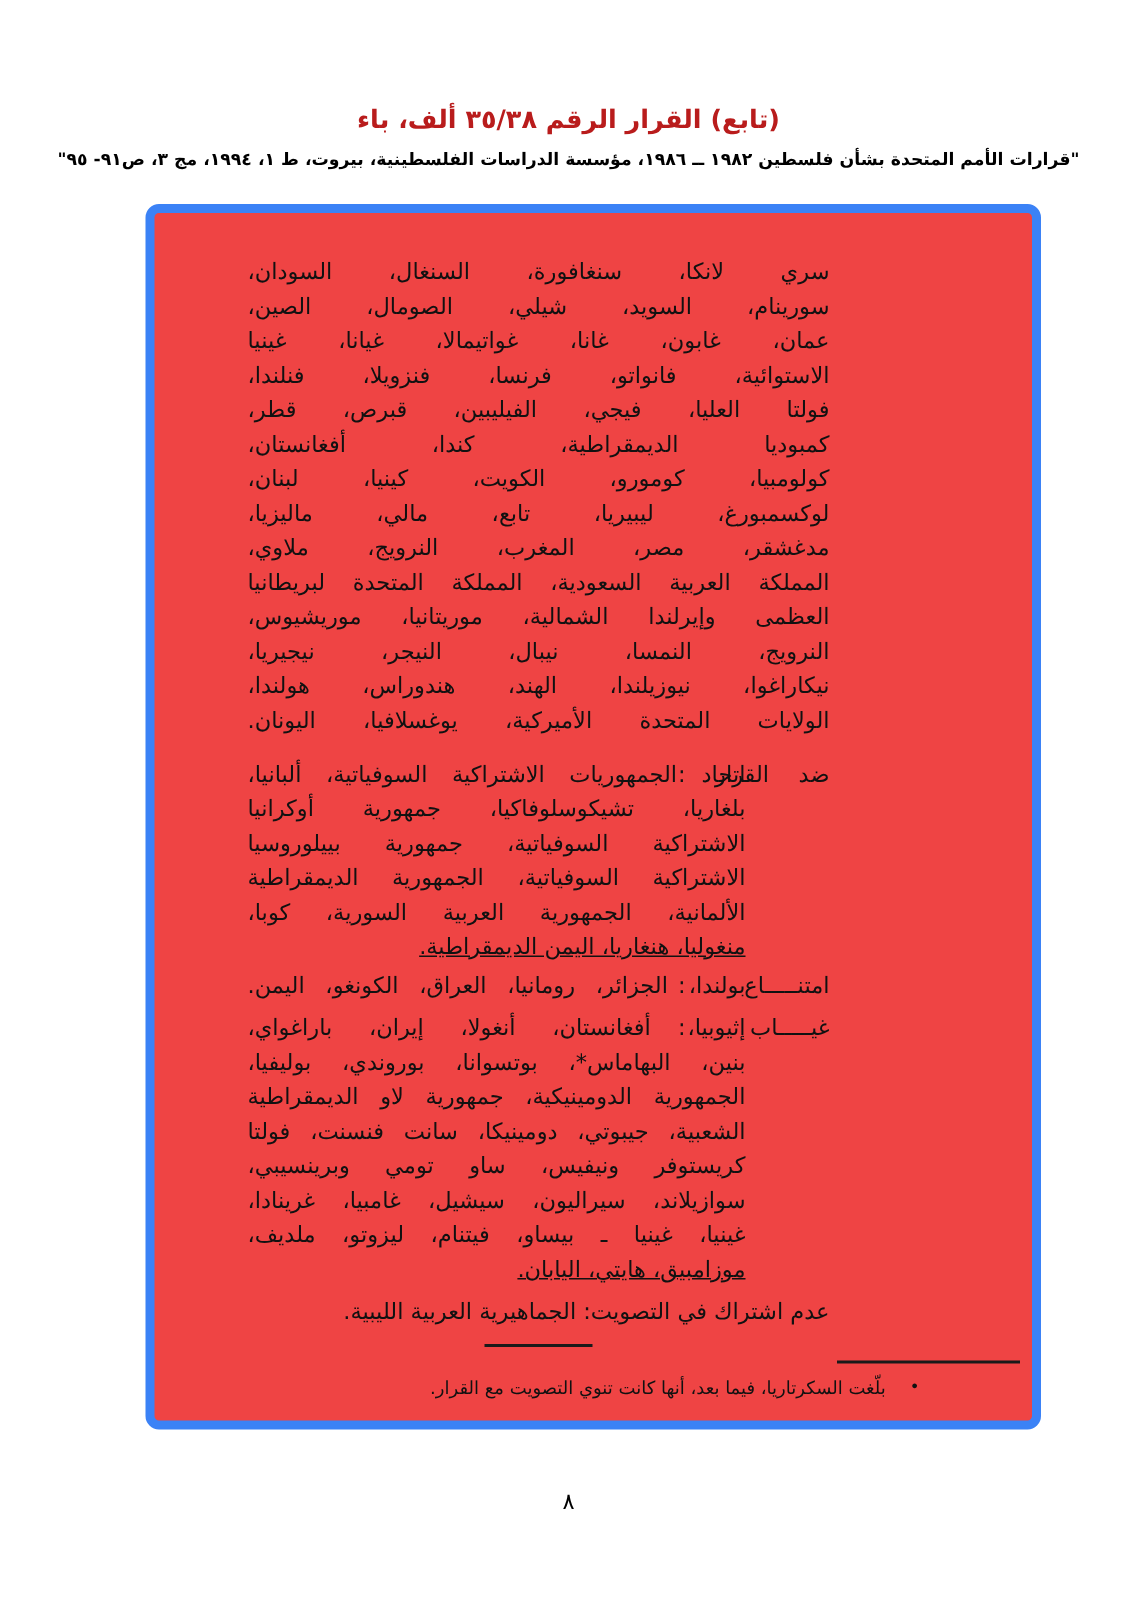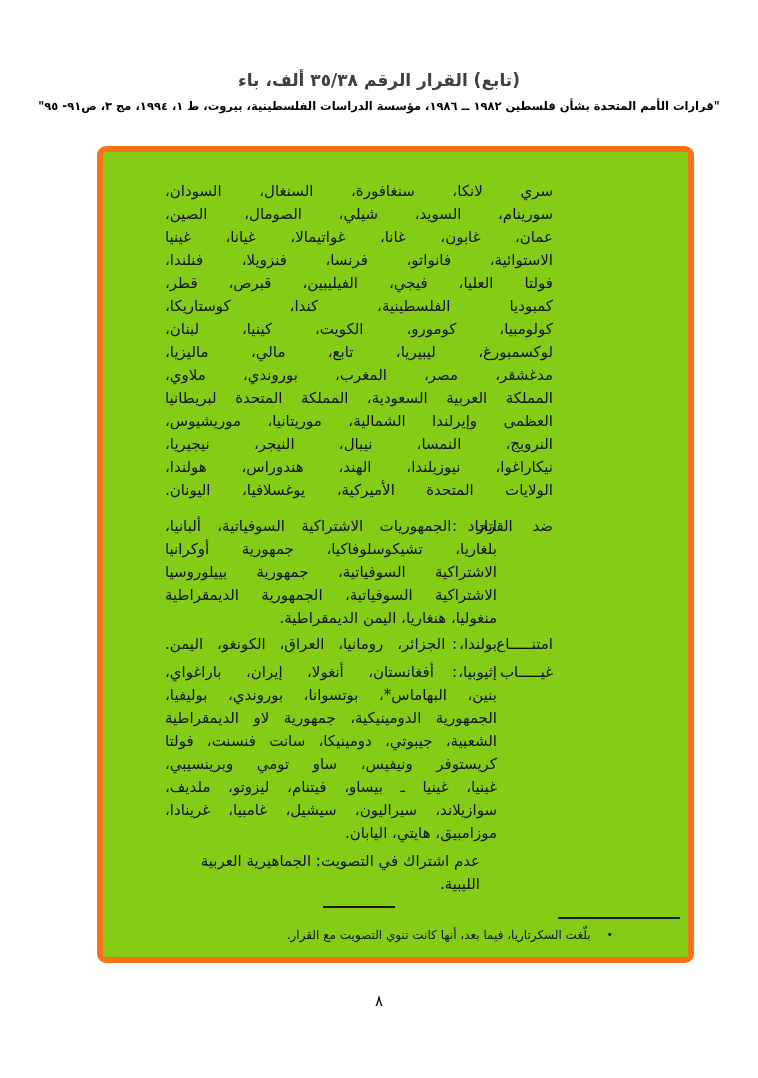--- a/index.html
+++ b/index.html
@@ -2,44 +2,44 @@
 <html lang="ar"><head>
 <meta charset="utf-8">
 <style>
   html,body { margin:0; padding:0; background:#ffffff; }
   .page {
     position:relative; width:758px; height:1078px; background:#ffffff;
     font-family:"DejaVu Sans", sans-serif; color:#111111; overflow:hidden;
   }
   .hdr-title {
     position:absolute; top:70px; left:0; width:758px; text-align:center;
-    direction:rtl; font-weight:bold; font-size:17px; color:#404040;
+    direction:rtl; font-weight:bold; font-size:17px; color:#b91c1c;
   }
   .hdr-src {
     position:absolute; top:99px; left:0; width:758px; text-align:center;
     direction:rtl; font-weight:bold; font-size:11.5px; color:#000; letter-spacing:0.2px;
   }
   .frame {
-    position:absolute; left:97px; top:146px; width:585px; height:805px;
-    border:6px solid #f97316; border-radius:9px; background:#84cc16;
+    position:absolute; left:97px; top:136px; width:585px; height:805px;
+    border:6px solid #3b82f6; border-radius:9px; background:#ef4444;
   }
   .content {
     position:absolute; top:28px; right:135px; left:62px;
     direction:rtl; font-size:15px; line-height:23px; text-align:right;
   }
   .jline { text-align:justify; text-align-last:justify; }
-  .rline { text-align:right; text-align-last:right; }
+  .rline { text-align:right; text-align-last:right;text-decoration:underline; }
   .list { margin:0; }
   .vote-block { position:relative; margin-top:3px; }
   .vote-label {
     position:absolute; right:0; top:0; width:101px;
     text-align:justify; text-align-last:justify; white-space:normal;
   }
   .vote-text { margin-right:56px; }
-  .nopart { margin-top:5px; margin-right:73px; text-align:right; }
+  .nopart { margin-top:5px; text-align:right; }
   .rule-a { height:2px; width:72px; background:#1a1a1a; margin:10px auto 0 auto; }
   .rule-b { height:2px; width:122px; background:#1a1a1a; margin:9px -127px 0 auto; }
   .footnote {
     margin-top:8px; margin-right:-60px; direction:rtl;
     display:flex; gap:16px; align-items:flex-start;
     font-size:12px; line-height:16px;
   }
   .fn-marker { flex:none; font-size:11px; }
   .fn-text { flex:none; }
   .pageno {
@@ -57,59 +57,60 @@
 
   <div class="frame">
     <div class="content">
 
       <div class="list">
         <div class="jline">سري لانكا، سنغافورة، السنغال، السودان،</div>
         <div class="jline">سورينام، السويد، شيلي، الصومال، الصين،</div>
         <div class="jline">عمان، غابون، غانا، غواتيمالا، غيانا، غينيا</div>
         <div class="jline">الاستوائية، فانواتو، فرنسا، فنزويلا، فنلندا،</div>
         <div class="jline">فولتا العليا، فيجي، الفيليبين، قبرص، قطر،</div>
-        <div class="jline">كمبوديا الفلسطينية، كندا، كوستاريكا،</div>
+        <div class="jline">كمبوديا الديمقراطية، كندا، أفغانستان،</div>
         <div class="jline">كولومبيا، كومورو، الكويت، كينيا، لبنان،</div>
         <div class="jline">لوكسمبورغ، ليبيريا، تابع، مالي، ماليزيا،</div>
-        <div class="jline">مدغشقر، مصر، المغرب، بوروندي، ملاوي،</div>
+        <div class="jline">مدغشقر، مصر، المغرب، النرويج، ملاوي،</div>
         <div class="jline">المملكة العربية السعودية، المملكة المتحدة لبريطانيا</div>
         <div class="jline">العظمى وإيرلندا الشمالية، موريتانيا، موريشيوس،</div>
         <div class="jline">النرويج، النمسا، نيبال، النيجر، نيجيريا،</div>
         <div class="jline">نيكاراغوا، نيوزيلندا، الهند، هندوراس، هولندا،</div>
         <div class="jline">الولايات المتحدة الأميركية، يوغسلافيا، اليونان.</div>
       </div>
 
       <div class="vote-block" style="margin-top:13px;">
         <div class="vote-label">ضد القرار :</div>
         <div class="vote-text">
           <div class="jline">اتحاد الجمهوريات الاشتراكية السوفياتية، ألبانيا،</div>
           <div class="jline">بلغاريا، تشيكوسلوفاكيا، جمهورية أوكرانيا</div>
           <div class="jline">الاشتراكية السوفياتية، جمهورية بييلوروسيا</div>
           <div class="jline">الاشتراكية السوفياتية، الجمهورية الديمقراطية</div>
+          <div class="jline">الألمانية، الجمهورية العربية السورية، كوبا،</div>
           <div class="rline">منغوليا، هنغاريا، اليمن الديمقراطية.</div>
         </div>
       </div>
 
       <div class="vote-block">
         <div class="vote-label">امتنـــــاع :</div>
         <div class="vote-text">
           <div class="jline">بولندا، الجزائر، رومانيا، العراق، الكونغو، اليمن.</div>
         </div>
       </div>
 
       <div class="vote-block" style="margin-top:5px;">
         <div class="vote-label">غيـــــاب :</div>
         <div class="vote-text">
           <div class="jline">إثيوبيا، أفغانستان، أنغولا، إيران، باراغواي،</div>
           <div class="jline">بنين، البهاماس*، بوتسوانا، بوروندي، بوليفيا،</div>
           <div class="jline">الجمهورية الدومينيكية، جمهورية لاو الديمقراطية</div>
           <div class="jline">الشعبية، جيبوتي، دومينيكا، سانت فنسنت، فولتا</div>
           <div class="jline">كريستوفر ونيفيس، ساو تومي وبرينسيبي،</div>
+          <div class="jline">سوازيلاند، سيراليون، سيشيل، غامبيا، غرينادا،</div>
           <div class="jline">غينيا، غينيا ـ بيساو، فيتنام، ليزوتو، ملديف،</div>
-          <div class="jline">سوازيلاند، سيراليون، سيشيل، غامبيا، غرينادا،</div>
           <div class="rline">موزامبيق، هايتي، اليابان.</div>
         </div>
       </div>
 
       <div class="nopart">عدم اشتراك في التصويت: الجماهيرية العربية الليبية.</div>
 
       <div class="rule-a"></div>
       <div class="rule-b"></div>
 
       <div class="footnote">

